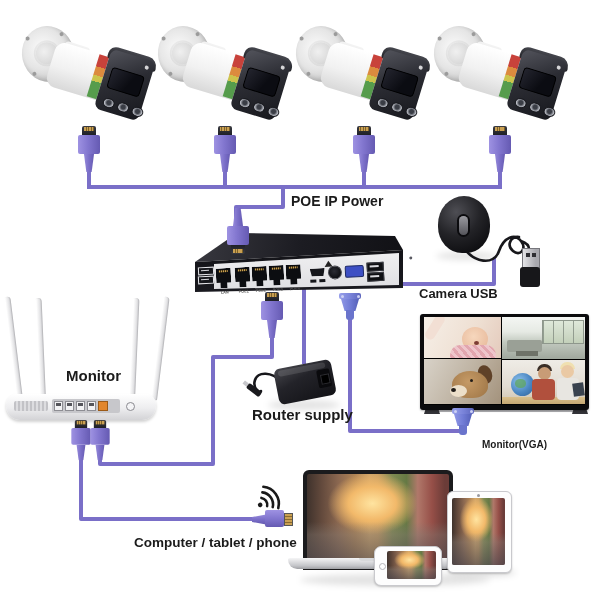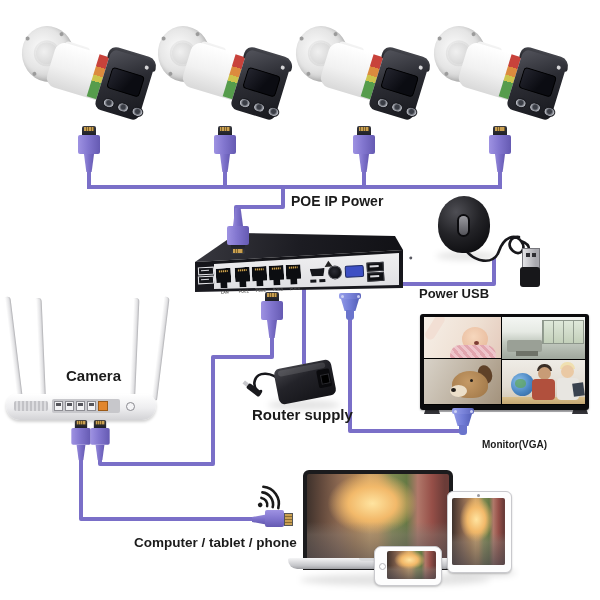--- a/index.html
+++ b/index.html
@@ -404,21 +404,21 @@
 
 <div class="mouse-body"></div>
 <div class="mouse-wheel"></div>
 <div class="usb-plug">
   <div class="metal">
       <i style="left:3px;"></i>
       <i style="left:9px;"></i>
     </div>
   <div class="shell"></div>
 </div>
-<div class="lbl" style="left:419px;top:286px;font-size:13px;">Power USB</div>
+<div class="lbl" style="left:419px;top:286px;font-size:13px;">Camera USB</div>
 
 <div class="antenna" style="left:16px;top:296px;height:104px;transform:rotate(-7deg);"></div>
 <div class="antenna" style="left:39px;top:298px;height:102px;transform:rotate(-2.5deg);"></div>
 <div class="antenna" style="left:128px;top:298px;height:102px;transform:rotate(2.5deg);"></div>
 <div class="antenna" style="left:150px;top:296px;height:104px;transform:rotate(7deg);"></div>
 <div class="router-body">
   <div class="router-vent"></div>
   <div class="router-portstrip">
     <div class="r-lan">
         <i></i>
@@ -441,21 +441,21 @@
     <div class="pins"></div>
     <div class="body"></div>
     <div class="boot"></div>
   </div>
 <div class="rj45up rj45small" style="left:89px;top:420px;">
   <div class="tip"></div>
     <div class="pins"></div>
     <div class="body"></div>
     <div class="boot"></div>
   </div>
-<div class="lbl" style="left:66px;top:367px;font-size:15px;">Camera</div>
+<div class="lbl" style="left:66px;top:367px;font-size:15px;">Monitor</div>
 
 <div class="psu-brick">
   <div class="psu-socket"></div>
 </div>
 <div class="psu-plug"></div>
 <div class="lbl" style="left:252px;top:406px;font-size:15px;">Router supply</div>
 
 <div class="monitor-standbar"></div>
 <div class="monitor-foot" style="left:424px;"></div>
 <div class="monitor-foot" style="left:572px;"></div>

